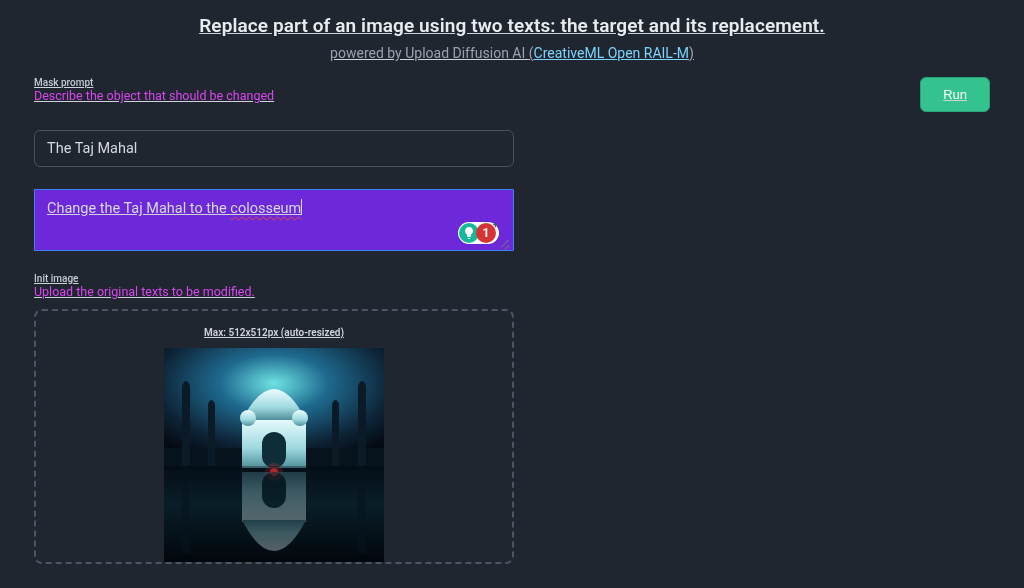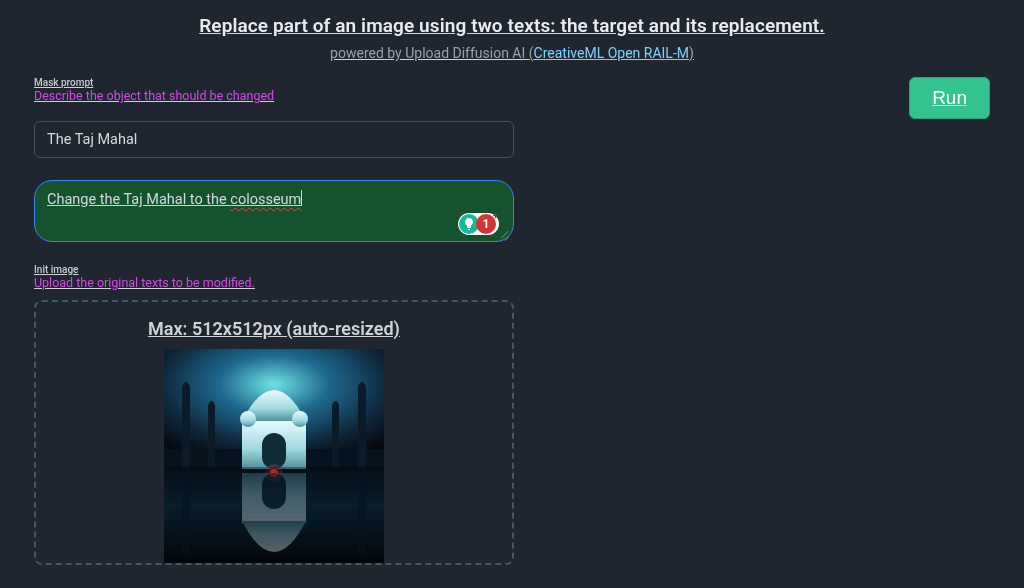--- a/index.html
+++ b/index.html
@@ -49,39 +49,39 @@
   .label {
     font-size: 10px;
     font-weight: 500;
     color: #c6cbd2;
   }
   .desc {
     font-size: 12.5px;
     color: #d946ef;
   }
   .input-like {
-    margin-top: 18px;
+    margin-top: 27px;
     width: 100%;
     background: #1f2630;
     border: 1px solid #48515c;
     border-radius: 6px;
     padding: 9px 12px;
     font-size: 14.5px;
     color: #d5d9de;
     font-family: inherit;
     outline: none;
   }
   .textarea-wrap {
     margin-top: 10px;
     position: relative;
     width: 100%;
     height: 62px;
-    background: #14532d;
+    background: #6d28d9;
     border: 1.5px solid #3b82f6;
-    border-radius: 18px;
+    border-radius: 1px;
     padding: 8px 12px;
   }
   .textarea-content {
     font-size: 14.5px;
     color: #d5d9de;
     white-space: pre;
   }
   .squiggle {
     text-decoration: underline wavy #e24c4c 1px;
     text-underline-offset: 3px;
@@ -146,36 +146,36 @@
 
   .upload-box {
     margin-top: 10px;
     width: 100%;
     border: 2px dashed #4c5561;
     border-radius: 8px;
     padding: 16px 10px 0 10px;
     text-align: center;
   }
   .upload-note {
-    font-size: 18px;
+    font-size: 10px;
     font-weight: 600;
     color: #d0d4da;
     margin-bottom: 10px;
   }
   .preview {
     width: 220px; height: 214px;
     margin: 0 auto;
     display: block;
   }
 
   .run-btn {
     background: #34c38f;
     border: 1px solid #2aa377;
     color: #ffffff;
-    font-size: 19px;
+    font-size: 13px;
     font-weight: 500;
     padding: 9px 22px;
     border-radius: 6px;
     cursor: pointer;
   }
 </style>
 </head>
 <body>
 
 <div class="page">

